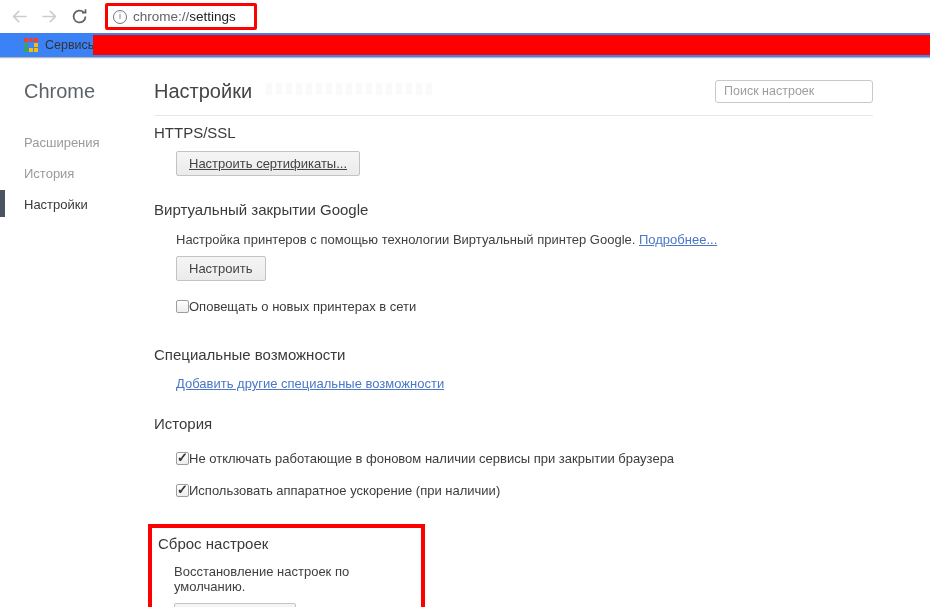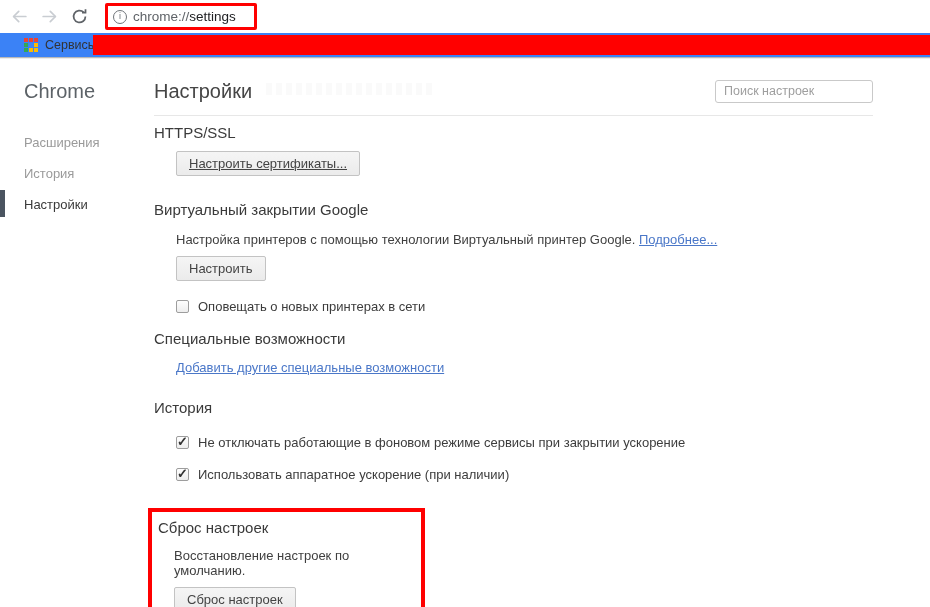--- a/index.html
+++ b/index.html
@@ -63,36 +63,36 @@
   .divider { border-bottom:1px solid #e7e7e7; margin-top:12px; }
 
   section h2 { font-size:15px; font-weight:400; color:#3a3a3a; }
   .btn {
     font-family:"Liberation Sans",sans-serif; font-size:13px; color:#444;
     background:linear-gradient(#f5f5f5,#ebebeb); border:1px solid #c3c3c3; border-radius:2px;
     padding:4px 12px; cursor:pointer;
   }
   .desc { font-size:13px; color:#3f3f3f; }
   a.link { color:#4a77c8; text-decoration:underline; cursor:pointer; }
-  .check-row { display:flex; align-items:center; gap:9px; font-size:13px; color:#3c3c3c; cursor:pointer; }
+  .check-row { display:flex; align-items:center; font-size:13px; color:#3c3c3c; cursor:pointer; }
   .checkbox {
     width:13px; height:13px; border:1px solid #9d9d9d; border-radius:2px;
     background:linear-gradient(#fefefe,#ededed); position:relative; flex-shrink:0;
   }
   .checkbox.checked::after {
     content:"✓"; position:absolute; left:0px; top:-3px; font-size:13px; font-weight:bold; color:#333;
   }
 
   .sec-https { margin-top:8px; }
   .sec-https .btn { margin:10px 0 0 22px;text-decoration:underline; }
   .sec-cloud { margin-top:25px; }
   .sec-cloud .desc { margin:14px 0 0 22px; }
   .sec-cloud .btn { margin:9px 0 0 22px; }
   .sec-cloud .check-row { margin:18px 0 0 22px; }
-  .sec-access { margin-top:16px; }
+  .sec-access { margin-top:32px; }
   .sec-access a { display:inline-block; margin:13px 0 0 22px; }
   .sec-system { margin-top:24px; }
   .sec-system .check-row.r1 { margin:19px 0 0 22px; }
   .sec-system .check-row.r2 { margin:17px 0 16px 22px;text-align:center; }
 
   .reset-highlight {
     margin:26px 0 0 -6px; width:277px; border:4px solid #ff0000;
     padding:7px 0 12px 6px;
   }
   .sec-reset .desc { margin:12px 0 0 16px; }
@@ -182,21 +182,21 @@
 
       <section class="sec-access">
         <h2>Специальные возможности</h2>
         <a class="link">Добавить другие специальные возможности</a>
       </section>
 
       <section class="sec-system">
         <h2>История</h2>
         <label class="check-row r1">
           <span class="checkbox checked"></span>
-          <span>Не отключать работающие в фоновом режиме сервисы при закрытии ускорение</span>
+          <span>Не отключать работающие в фоновом наличии сервисы при закрытии браузера</span>
         </label>
         <label class="check-row r2">
           <span class="checkbox checked"></span>
           <span>Использовать аппаратное ускорение (при наличии)</span>
         </label>
       </section>
 
       <div class="reset-highlight">
         <section class="sec-reset">
           <h2>Сброс настроек</h2>

